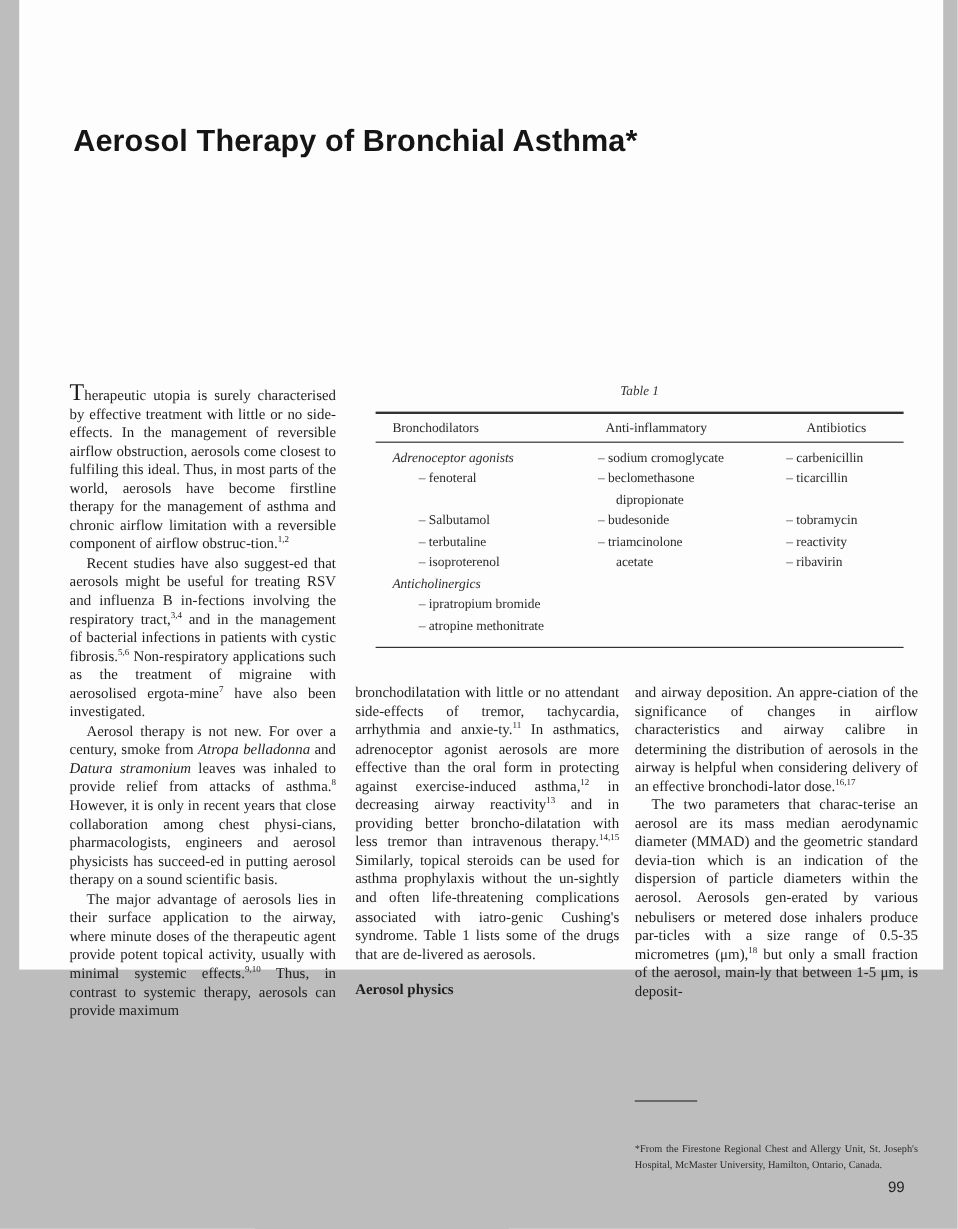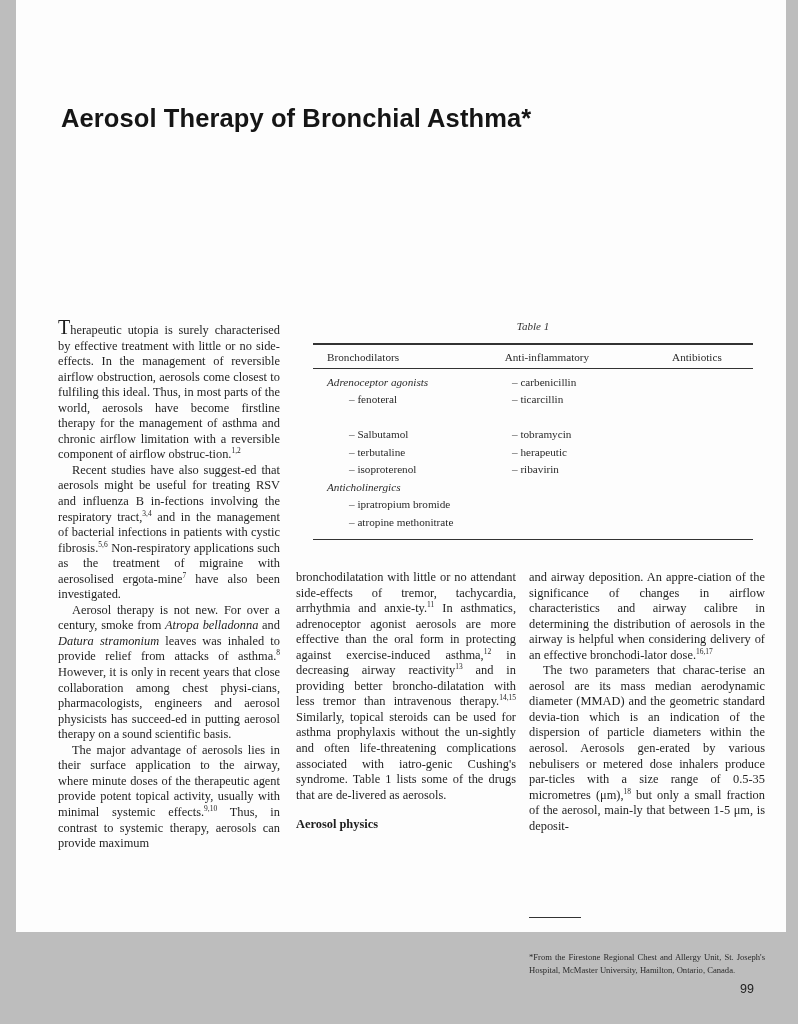--- a/index.html
+++ b/index.html
@@ -3,21 +3,21 @@
 <meta charset="utf-8">
 <style>
   html, body { margin: 0; padding: 0; }
   body {
     width: 798px; height: 1024px; position: relative; overflow: hidden;
     background: #bdbdbd;
     font-family: "Liberation Serif", "DejaVu Serif", serif;
     color: #1e1e1e;
   }
   .page {
-    position: absolute; left: 16px; top: 0; width: 770px; height: 932px;
+    position: absolute; left: 16px; top: 0; width: 770px; height: 808px;
     background: #fdfdfd;
   }
   .title {
     position: absolute; left: 45px; top: 104px;
     font-family: "Liberation Sans", "DejaVu Sans", sans-serif;
     font-weight: bold; font-size: 25.5px; letter-spacing: 0.1px; color: #151515;
     white-space: nowrap;
   }
   .authors {
     position: absolute; left: 45px; top: 170px;
@@ -98,26 +98,34 @@
         <div class="item grp">Adrenoceptor agonists</div>
         <div class="item ind dash">fenoteral</div>
         <div class="item">&nbsp;</div>
         <div class="item ind dash">Salbutamol</div>
         <div class="item ind dash">terbutaline</div>
         <div class="item ind dash">isoproterenol</div>
         <div class="item grp">Anticholinergics</div>
         <div class="item ind dash">ipratropium bromide</div>
         <div class="item ind dash">atropine methonitrate</div>
       </div>
+      <div class="c2">
+        <div class="item dash">sodium cromoglycate</div>
+        <div class="item dash">beclomethasone</div>
+        <div class="item cont">dipropionate</div>
+        <div class="item dash">budesonide</div>
+        <div class="item dash">triamcinolone</div>
+        <div class="item cont">acetate</div>
+      </div>
       <div class="c3">
         <div class="item dash">carbenicillin</div>
         <div class="item dash">ticarcillin</div>
         <div class="item">&nbsp;</div>
         <div class="item dash">tobramycin</div>
-        <div class="item dash">herapeutic</div>
+        <div class="item dash">reactivity</div>
         <div class="item dash">ribavirin</div>
       </div>
     </div>
     <div class="rule" style="height:1px"></div>
   </div>
 
   <div class="col col2">
     <p><span>bronchodilatation with little or no attendant side-effects of tremor, tachycardia, arrhythmia and anxie-ty.</span><sup>11</sup><span> In asthmatics, adrenoceptor agonist aerosols are more effective than the oral form in protecting against exercise-induced asthma,</span><sup>12</sup><span> in decreasing airway reactivity</span><sup>13</sup><span> and in providing better broncho-dilatation with less tremor than intravenous therapy.</span><sup>14,15</sup><span> Similarly, topical steroids can be used for asthma prophylaxis without the un-sightly and often life-threatening complications associated with iatro-genic Cushing's syndrome. Table 1 lists some of the drugs that are de-livered as aerosols.</span></p>
     <p class="heading">Aerosol physics</p>
   </div>

